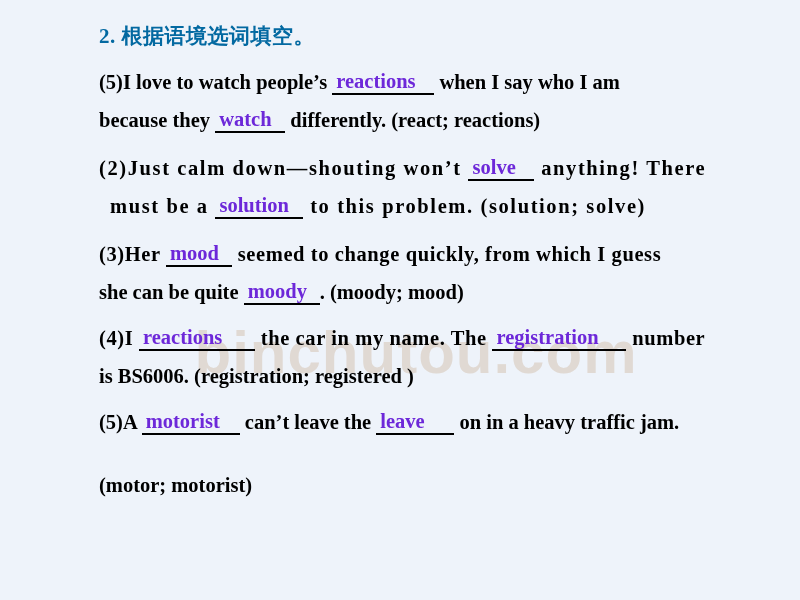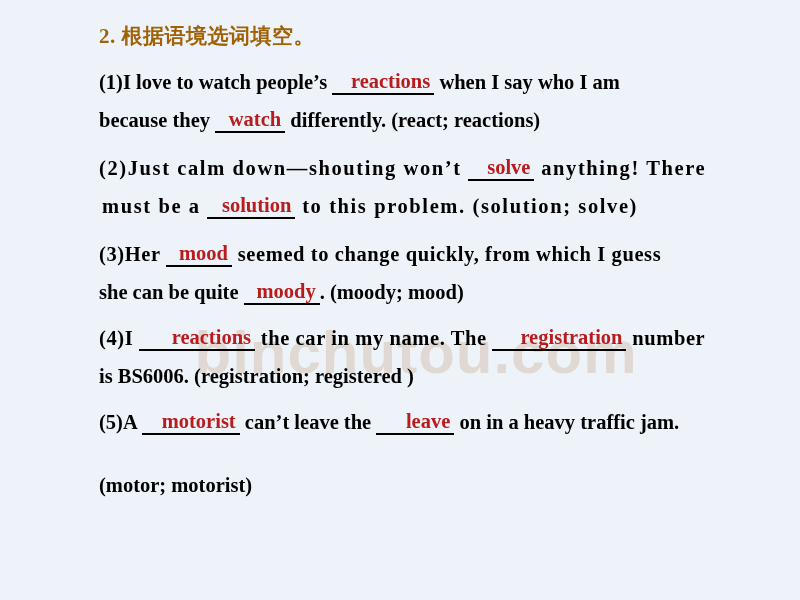--- a/index.html
+++ b/index.html
@@ -51,74 +51,74 @@
     z-index: 2;
   }
 
   .q-title {
     position: absolute;
     left: 99px;
     top: 22px;
     font-family: "Liberation Serif", "DejaVu Serif", serif;
     font-size: 21px;
     font-weight: 700;
-    color: #a16207;
+    color: #0369a1;
     letter-spacing: 0.5px;
     white-space: nowrap;
   }
 
   .line {
     position: absolute;
     font-family: "Liberation Serif", "DejaVu Serif", serif;
     font-size: 20.5px;
     font-weight: 700;
     color: #000000;
     white-space: nowrap;
     line-height: 1;
   }
 
   
   .blank {
-    color: #b91c1c;
+    color: #6d28d9;
     border-bottom: 2px solid #000000;
     padding: 0 4px 1px 4px;
     display: inline-block;
-    text-align: right;
+    text-align: left;
     font-weight: 700;
     position: relative;
     top: -1px;
   }
 
   .sp-w  { letter-spacing: 0.6px; font-family: Liberation Serif, serif; }
   .sp-w2 { letter-spacing: 1.6px; }
 </style>
 </head>
 <body>
 
 <div id="slide">
 
   <div id="watermark">binchutou.com</div>
 
   <div id="content">
 
     <div class="q-title">2. 根据语境选词填空。</div>
 
     <div class="line" style="left:99px; top:72px;">
-      <span>(1)I love to watch people’s </span><span class="blank" style="min-width:94px;">reactions</span><span> when I say who I am</span>
+      <span>(5)I love to watch people’s </span><span class="blank" style="min-width:94px;">reactions</span><span> when I say who I am</span>
     </div>
 
     <div class="line" style="left:99px; top:110px;">
       <span>because they </span><span class="blank" style="min-width:62px;">watch</span><span> differently. (react; reactions)</span>
     </div>
 
     <div class="line sp-w2" style="left:99px; top:158px;">
       <span>(2)Just calm down—shouting won’t </span><span class="blank" style="min-width:58px; letter-spacing:0;">solve</span><span> anything! There</span>
     </div>
 
-    <div class="line sp-w2" style="left:102px; top:196px;">
+    <div class="line sp-w2" style="left:110px; top:196px;">
       <span>must be a </span><span class="blank" style="min-width:80px; letter-spacing:0;">solution</span><span> to this problem. (solution; solve)</span>
     </div>
 
     <div class="line sp-w" style="left:99px; top:244px;">
       <span>(3)Her </span><span class="blank" style="min-width:58px; letter-spacing:0;"><span>mood</span></span><span> seemed to change quickly, from which I guess</span>
     </div>
 
     <div class="line" style="left:99px; top:282px;">
       <span>she can be quite </span><span class="blank" style="min-width:68px;">moody</span><span>. (moody; mood)</span>
     </div>

